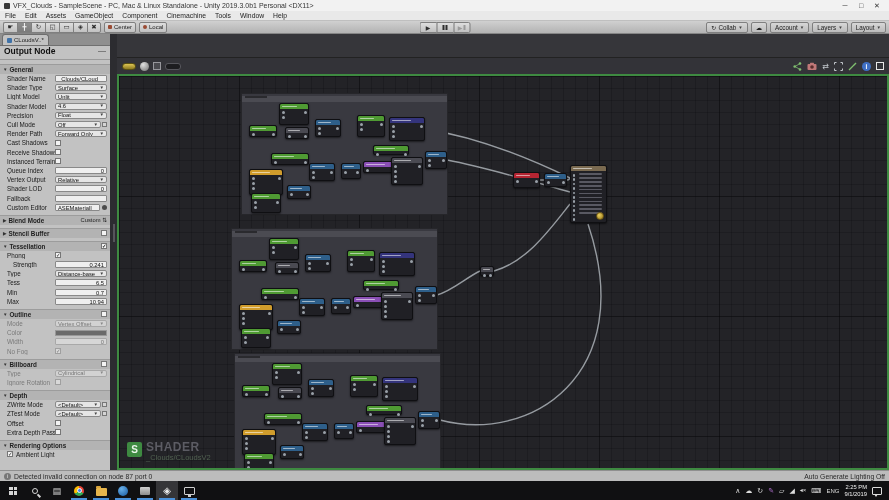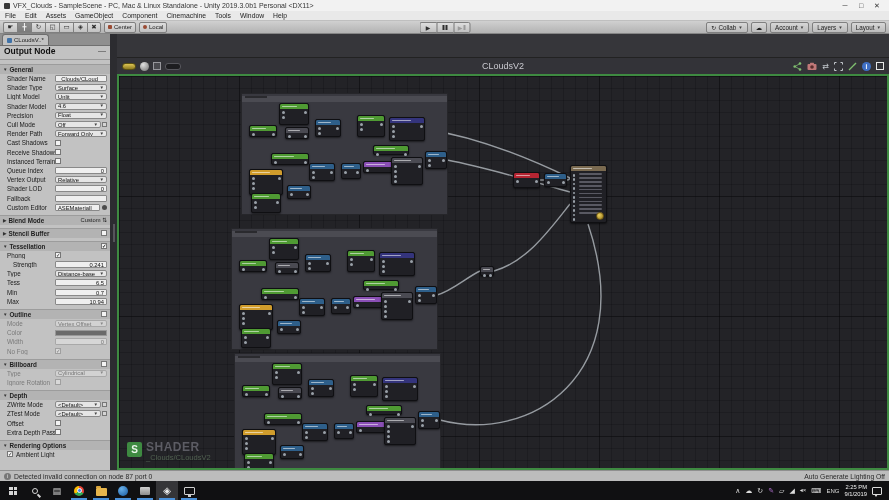--- a/index.html
+++ b/index.html
@@ -513,21 +513,20 @@
         </span>
       <span class="hic">
           <span class="ic-live"></span>
         </span>
       <span class="hic">
           <span class="ic-clean"></span>
         </span>
       <span class="hic">
           <span class="ic-search"></span>
         </span>
-      <span id="ctitle">CLoudsV2</span>
       <div id="cheader-right">
         <span class="hic">
           <svg width="9" height="9" viewBox="0 0 9 9">
               <circle cx="7" cy="1.5" r="1.3" fill="#7fbf6f"></circle>
               <circle cx="1.7" cy="4.5" r="1.3" fill="#7fbf6f"></circle>
               <circle cx="7" cy="7.5" r="1.3" fill="#7fbf6f"></circle>
               <path d="M2 4.5 L7 1.5 M2 4.5 L7 7.5" stroke="#7fbf6f" stroke-width="0.8" fill="none"></path>
             </svg>
         </span>
         <span class="hic">

